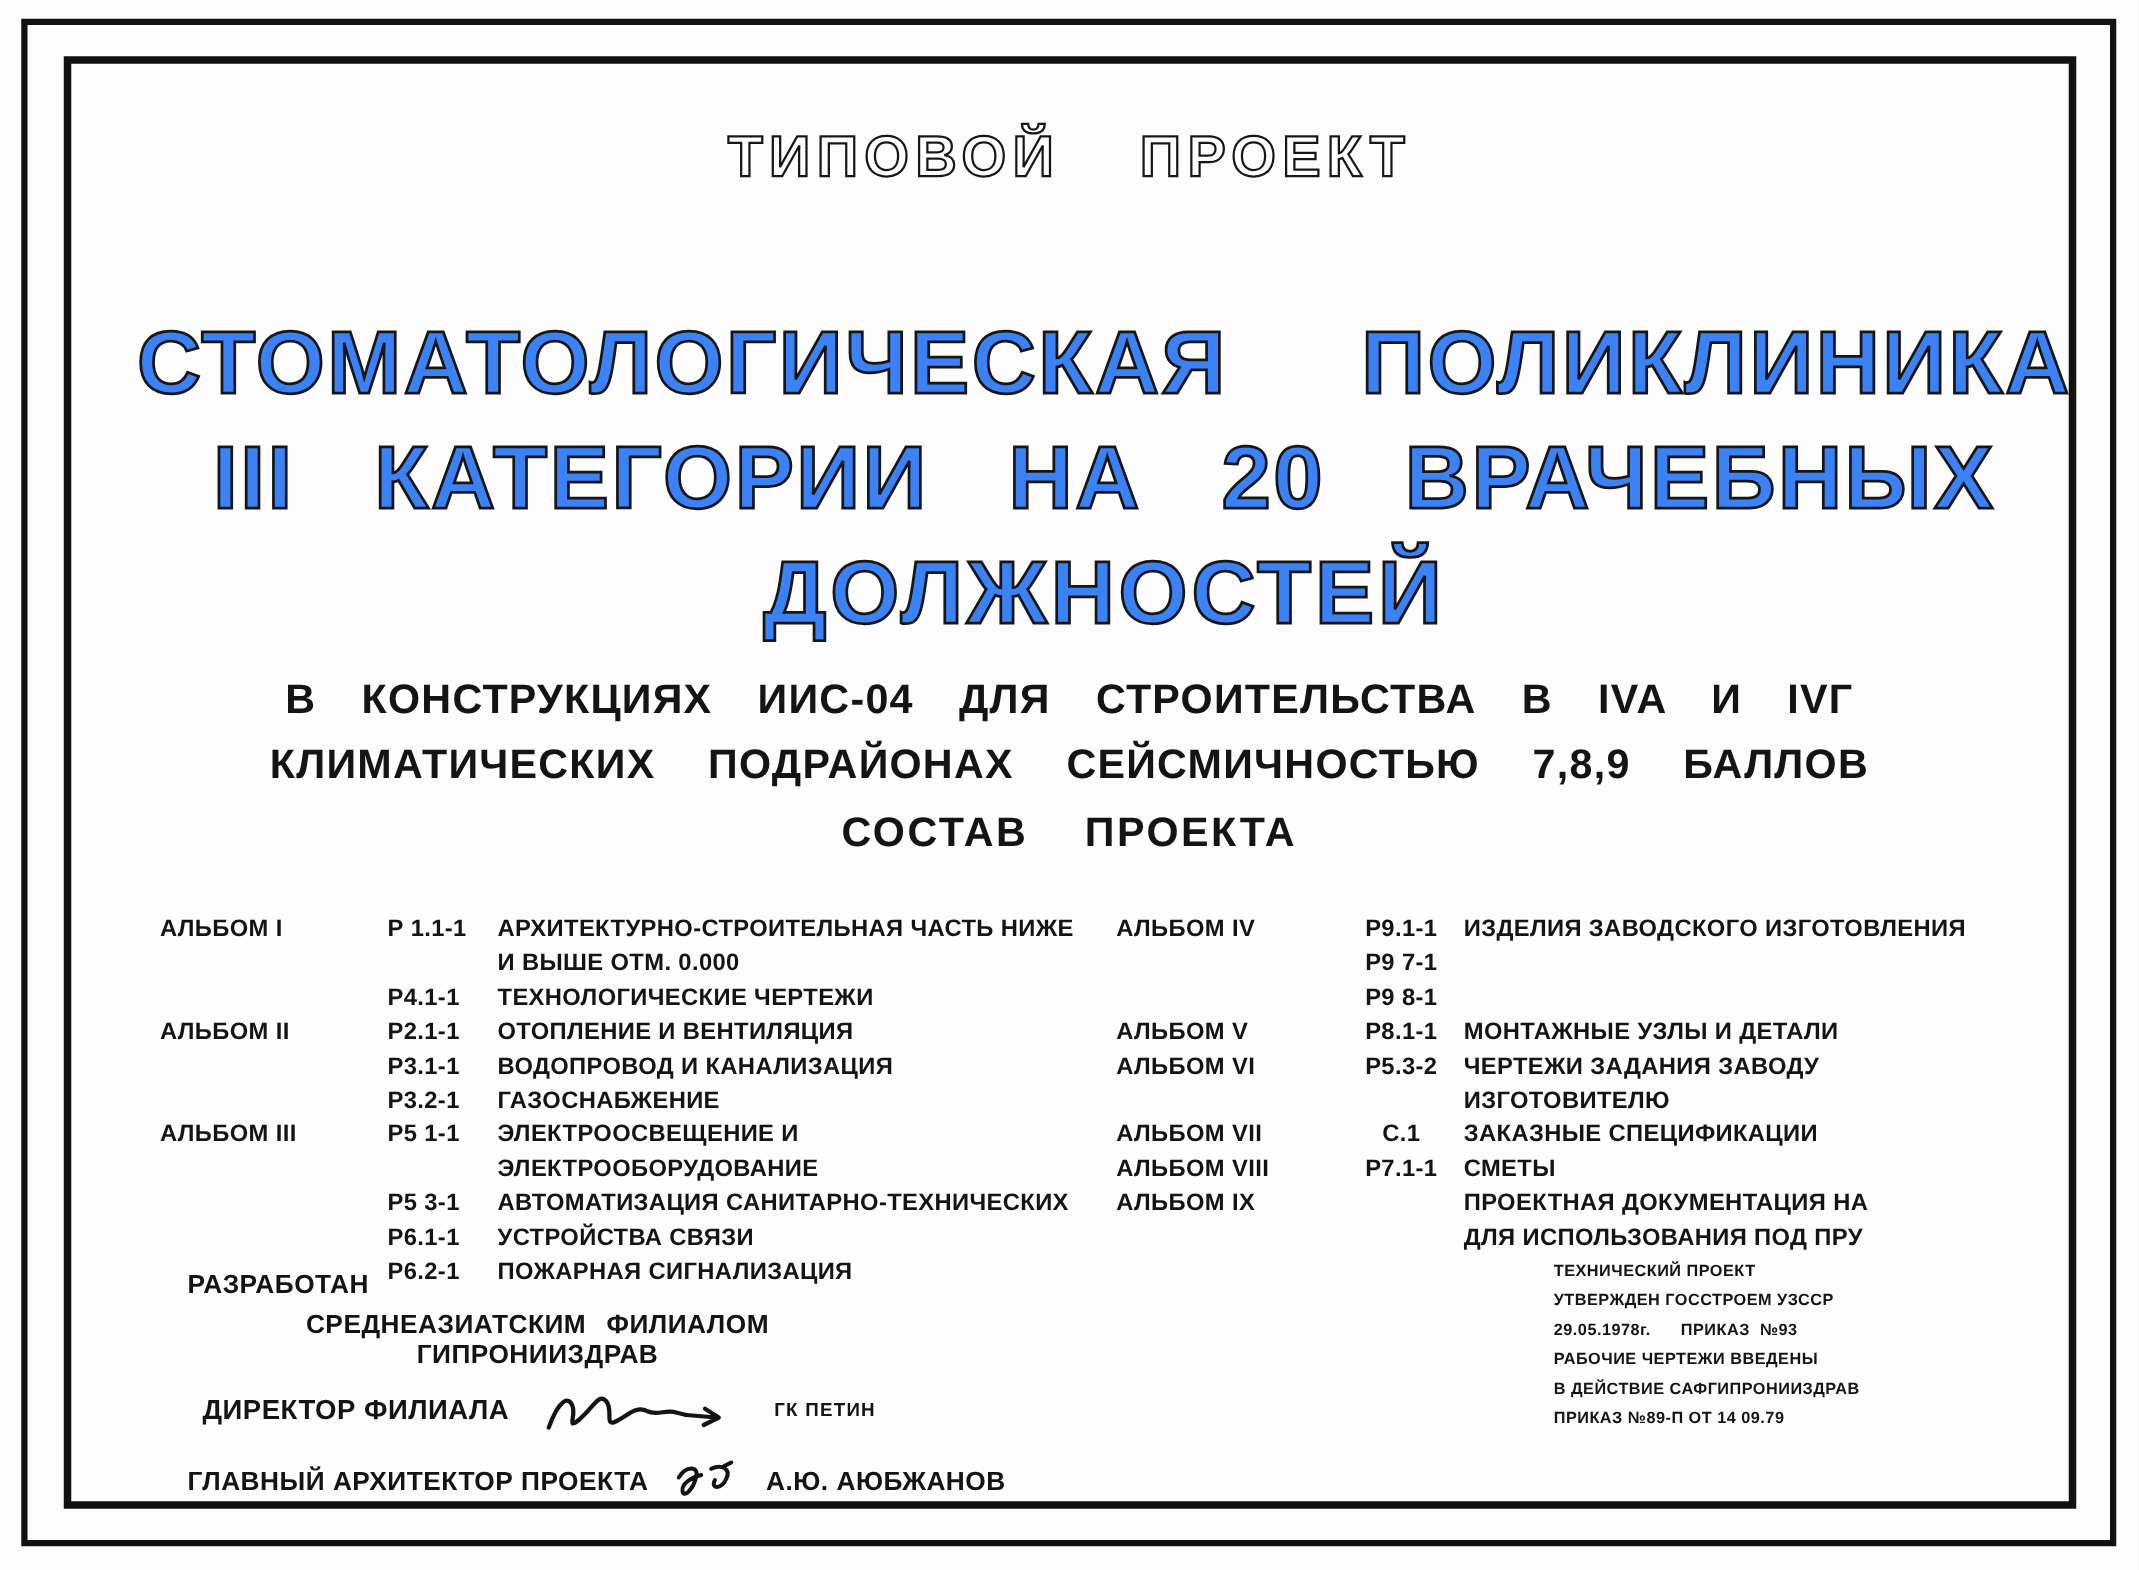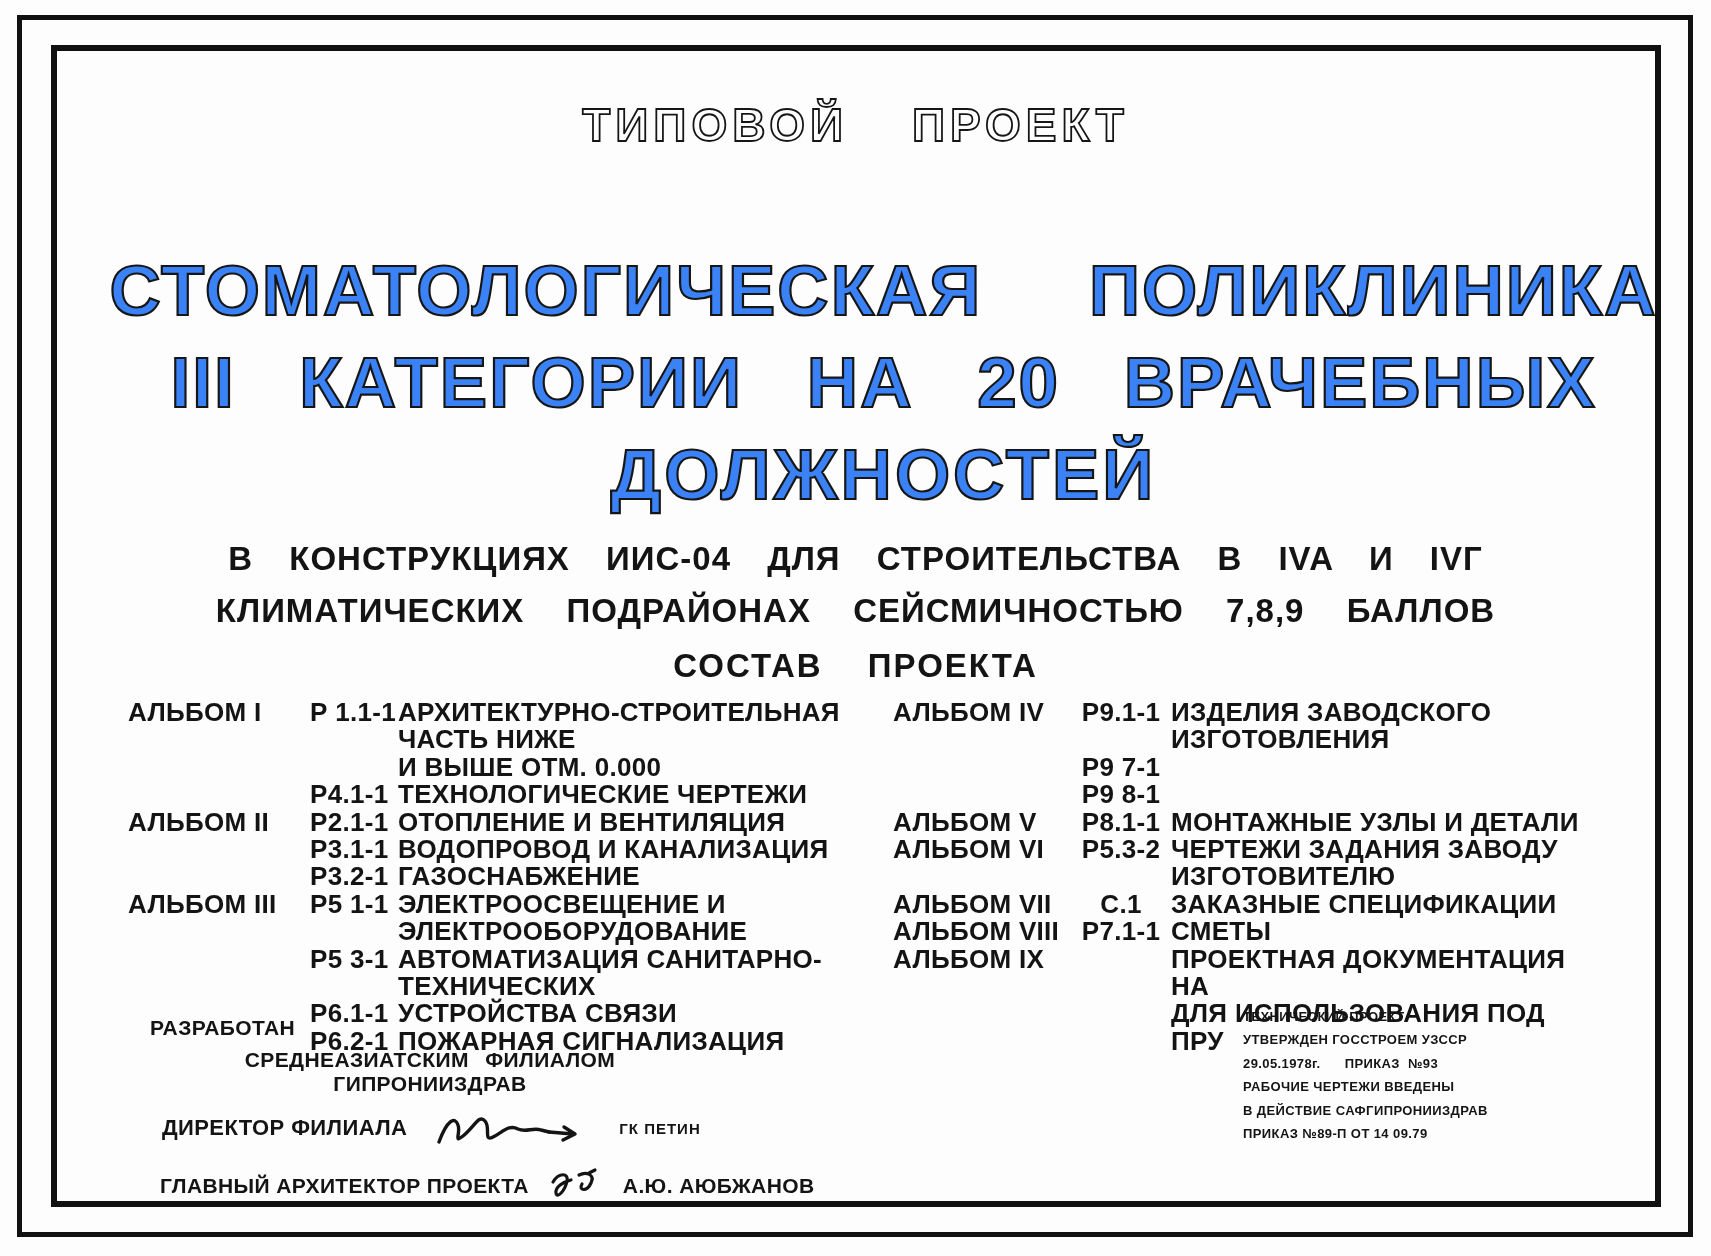--- a/index.html
+++ b/index.html
@@ -14,34 +14,34 @@
   .outline-sm{color:#fff;-webkit-text-stroke:1.8px #161616;}
   @supports not (-webkit-text-stroke: 1px black){.outline,.outline-sm{color:#161616;}}
   .doc-type{top:98px;font-size:46px;letter-spacing:5px;word-spacing:46px;}
   .proj-code{top:156px;font-size:61px;letter-spacing:9px;}
   .title-l1{top:250px;font-size:71px;letter-spacing:2px;word-spacing:85px;}
   .title-l2{top:342px;font-size:71px;letter-spacing:2px;word-spacing:42px;}
   .title-l3{top:434px;font-size:71px;letter-spacing:3px;}
   .sub-l1{top:540px;font-size:33px;letter-spacing:1px;word-spacing:26px;}
   .sub-l2{top:592px;font-size:33px;letter-spacing:1px;word-spacing:32px;}
   .comp-heading{top:647px;font-size:33px;letter-spacing:2px;word-spacing:34px;}
-  .comp-col{position:absolute;top:699px;font-size:26px;letter-spacing:.3px;line-height:27.4px;}
+  .comp-col{position:absolute;top:730px;font-size:19px;letter-spacing:.3px;line-height:27.4px;}
   .comp-left{left:128px;width:748px;}
   .comp-right{left:893px;width:710px;}
   .crow{display:grid;}
   .comp-left .crow{grid-template-columns:182px 88px 1fr;}
   .comp-right .crow{grid-template-columns:178px 100px 1fr;}
   .comp-right .code{text-align:center;}
   .desc.sys-indent{padding-left:190px;}
   .dev-block{position:absolute;left:150px;top:1016px;width:740px;font-size:21px;letter-spacing:.4px;}
   .dev-l1{width:560px;word-spacing:8px;}
   .dev-l2{width:560px;text-align:center;margin-top:8px;word-spacing:10px;}
   .sig-row{display:flex;align-items:center;margin-top:10px;}
   .sig-row.director{margin-left:12px;gap:26px;}
-  .sig-row.architect{margin-left:10px;margin-top:16px;gap:16px;text-align:right;}
+  .sig-row.architect{margin-top:16px;gap:16px;text-align:right;}
   .sig-svg{flex:0 0 auto;}
   .approval{position:absolute;left:1243px;top:1005px;font-size:13px;letter-spacing:.4px;line-height:23.4px;}
   .approval div{white-space:pre;}
 </style>
 </head>
 <body>
 
 <div class="page">
   <div class="border-outer"></div>
   <div class="border-inner"></div>

